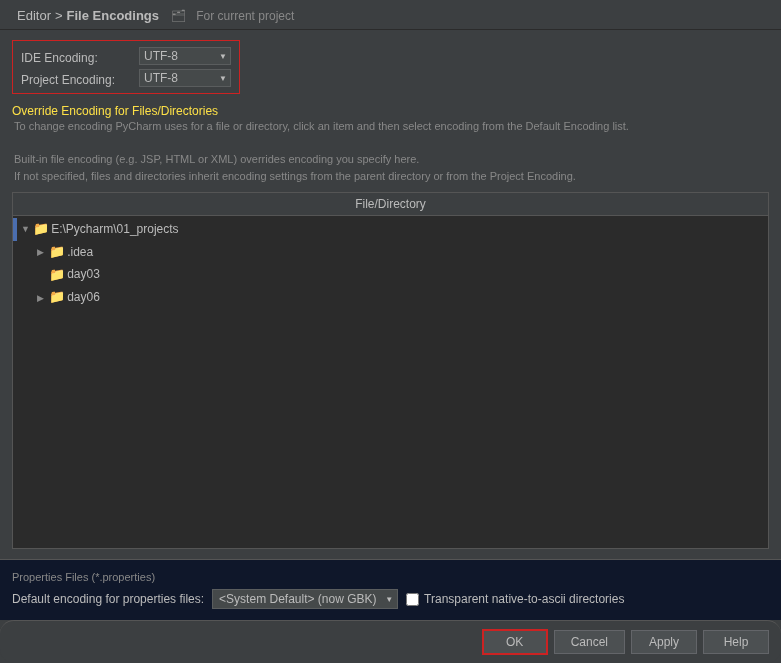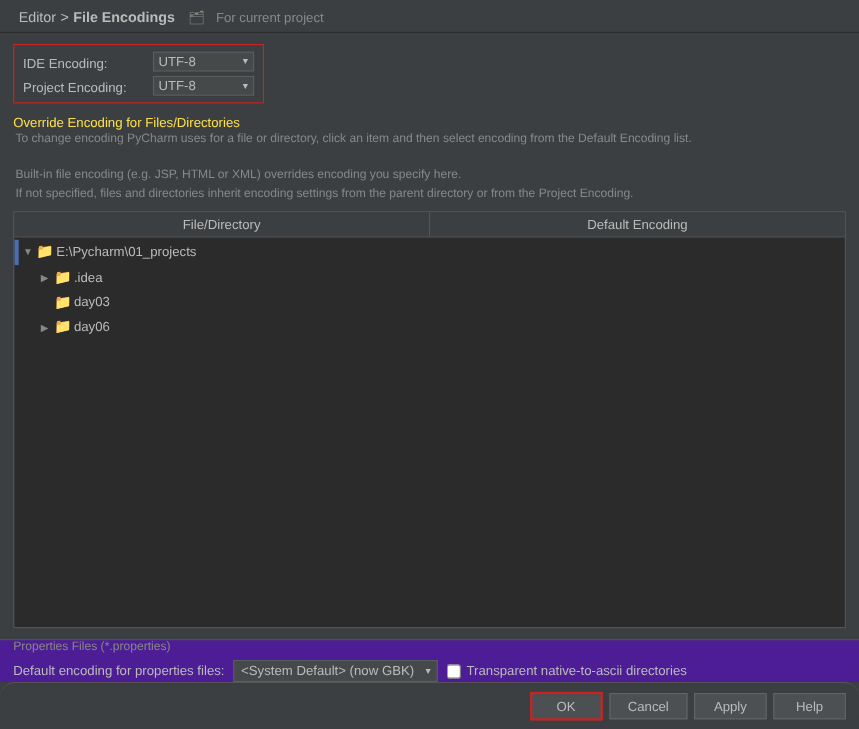--- a/index.html
+++ b/index.html
@@ -187,22 +187,22 @@
     .folder-icon-yellow {
       color: #d4a843;
       font-size: 13px;
       vertical-align: middle;
       margin-right: 2px;
     }
 
     
     .properties-section {
       border-top: 1px solid #555555;
-      padding: 0 12px;
-      background: #4c1d95;
+      padding: 11px 12px;
+      background: #0f172a;
     }
 
     .properties-title {
       color: #888888;
       font-size: 11px;
       margin-bottom: 6px;
     }
 
     .properties-row {
       display: flex;
@@ -347,21 +347,20 @@
     <div class="override-desc">
       <div>To change encoding PyCharm uses for a file or directory, click an item and then select encoding from the Default Encoding list.</div>
       <br>
       <div>Built-in file encoding (e.g. JSP, HTML or XML) overrides encoding you specify here.</div>
       <div>If not specified, files and directories inherit encoding settings from the parent directory or from the Project Encoding.</div>
     </div>
 
     <div class="file-table">
       <div class="table-header">
         <div class="table-header-cell">File/Directory</div>
-        <div class="table-header-cell">Default Encoding</div>
       </div>
       <div class="table-body">
 
         <div class="tree-item" style="position:relative;">
           <span style="display:inline-block; width:4px; background:#4b6eaf; position:absolute; left:0; top:0; bottom:0;"></span>
           <span style="padding-left:4px;"></span>
           <span class="tree-toggle">▼</span>
           <span class="folder-icon-yellow">📁</span>
           <span>E:\Pycharm\01_projects</span>
         </div>

